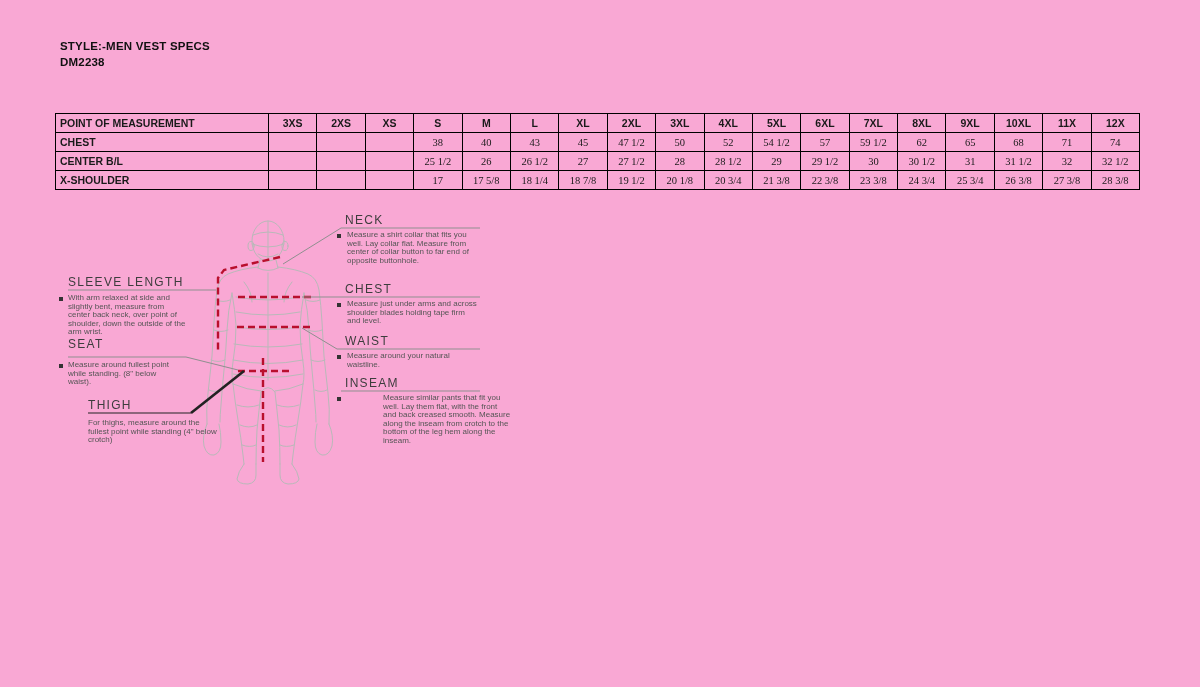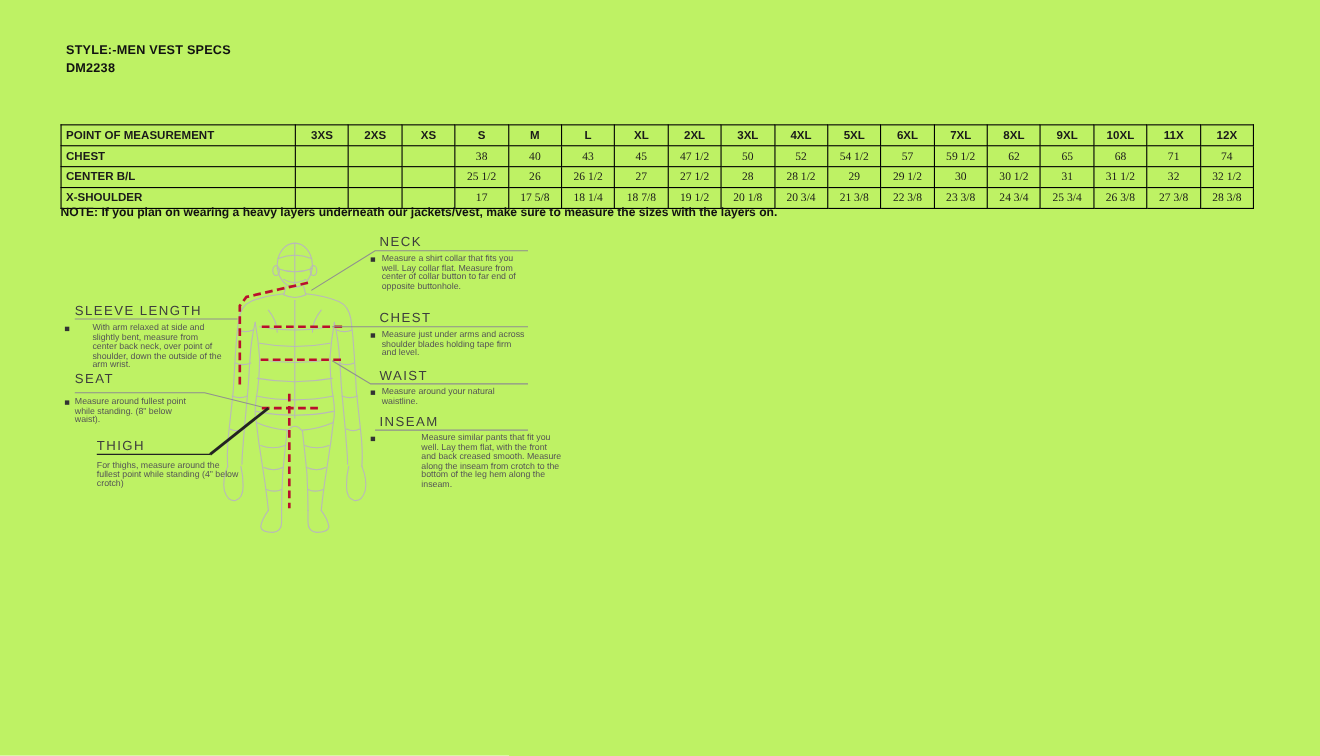--- a/index.html
+++ b/index.html
@@ -1,16 +1,16 @@
 <!DOCTYPE html>
 <html><head>
 <meta charset="utf-8">
 <style>
   html,body{margin:0;padding:0;background:#fff;}
-  #page{position:relative;width:1200px;height:687px;background:#bef264;overflow:hidden;
+  #page{position:relative;width:1200px;height:687px;background:#f9a8d4;overflow:hidden;
         font-family:"Liberation Sans",sans-serif;color:#1a1a1a;}
 
   
   .doc-title{position:absolute;left:60px;top:38px;font-size:11.5px;font-weight:bold;
              line-height:16px;letter-spacing:.2px;color:#111;}
 
   
   .size-table{position:absolute;left:55px;top:95px;width:1085px;border-collapse:collapse;
               table-layout:fixed;font-size:10.5px;margin-top:18px;}
   .size-table th,.size-table td{border:1px solid #000;height:18px;padding:0 2px;
@@ -129,21 +129,20 @@
         <td>23 3/8</td>
         <td>24 3/4</td>
         <td>25 3/4</td>
         <td>26 3/8</td>
         <td>27 3/8</td>
         <td>28 3/8</td>
       </tr>
     </tbody>
   </table>
 
-  <div class="note-line">NOTE: If you plan on wearing a heavy layers underneath our jackets/vest, make sure to measure the sizes with the layers on.</div>
 
   <svg width="1200" height="687" viewBox="0 0 1200 687">
 
     <g fill="none" stroke-width="1" stroke-linecap="round" stroke="#b9b9b9">
       <ellipse cx="268" cy="241" rx="16" ry="20"></ellipse>
       <path d="M 253 235 Q 268 229 283 235"></path>
       <path d="M 252 244 Q 268 250 284 244"></path>
       <path d="M 268 221 L 268 261"></path>
       <path d="M 258 254 Q 268 260 278 254"></path>
       <ellipse cx="251" cy="246" rx="3" ry="4.5"></ellipse>
@@ -198,21 +197,21 @@
     </g>
 
     <g fill="none" stroke="#222222">
       <path stroke-width="1.2" d="M 88 413 L 191 413"></path>
       <path stroke-width="2.6" d="M 191 413 L 244 371"></path>
     </g>
   </svg>
 
   <div class="sec-title" style="left:68px;top:275px;">SLEEVE LENGTH</div>
   <span class="bullet" style="left:59px;top:297px;"></span>
-  <div class="sec-body" style="left:84px;top:294px;width:118px;">With arm relaxed at side and slightly bent, measure from center back neck, over point of shoulder, down the outside of the arm wrist.</div>
+  <div class="sec-body" style="left:68px;top:294px;width:118px;">With arm relaxed at side and slightly bent, measure from center back neck, over point of shoulder, down the outside of the arm wrist.</div>
 
   <div class="sec-title" style="left:68px;top:337px;">SEAT</div>
   <span class="bullet" style="left:59px;top:364px;"></span>
   <div class="sec-body" style="left:68px;top:361px;width:112px;">Measure around fullest point while standing. (8" below waist).</div>
 
   <div class="sec-title" style="left:88px;top:398px;">THIGH</div>
   <div class="sec-body" style="left:88px;top:419px;width:130px;">For thighs, measure around the fullest point while standing (4" below crotch)</div>
 
   <div class="sec-title" style="left:345px;top:213px;">NECK</div>
   <span class="bullet" style="left:337px;top:234px;"></span>

